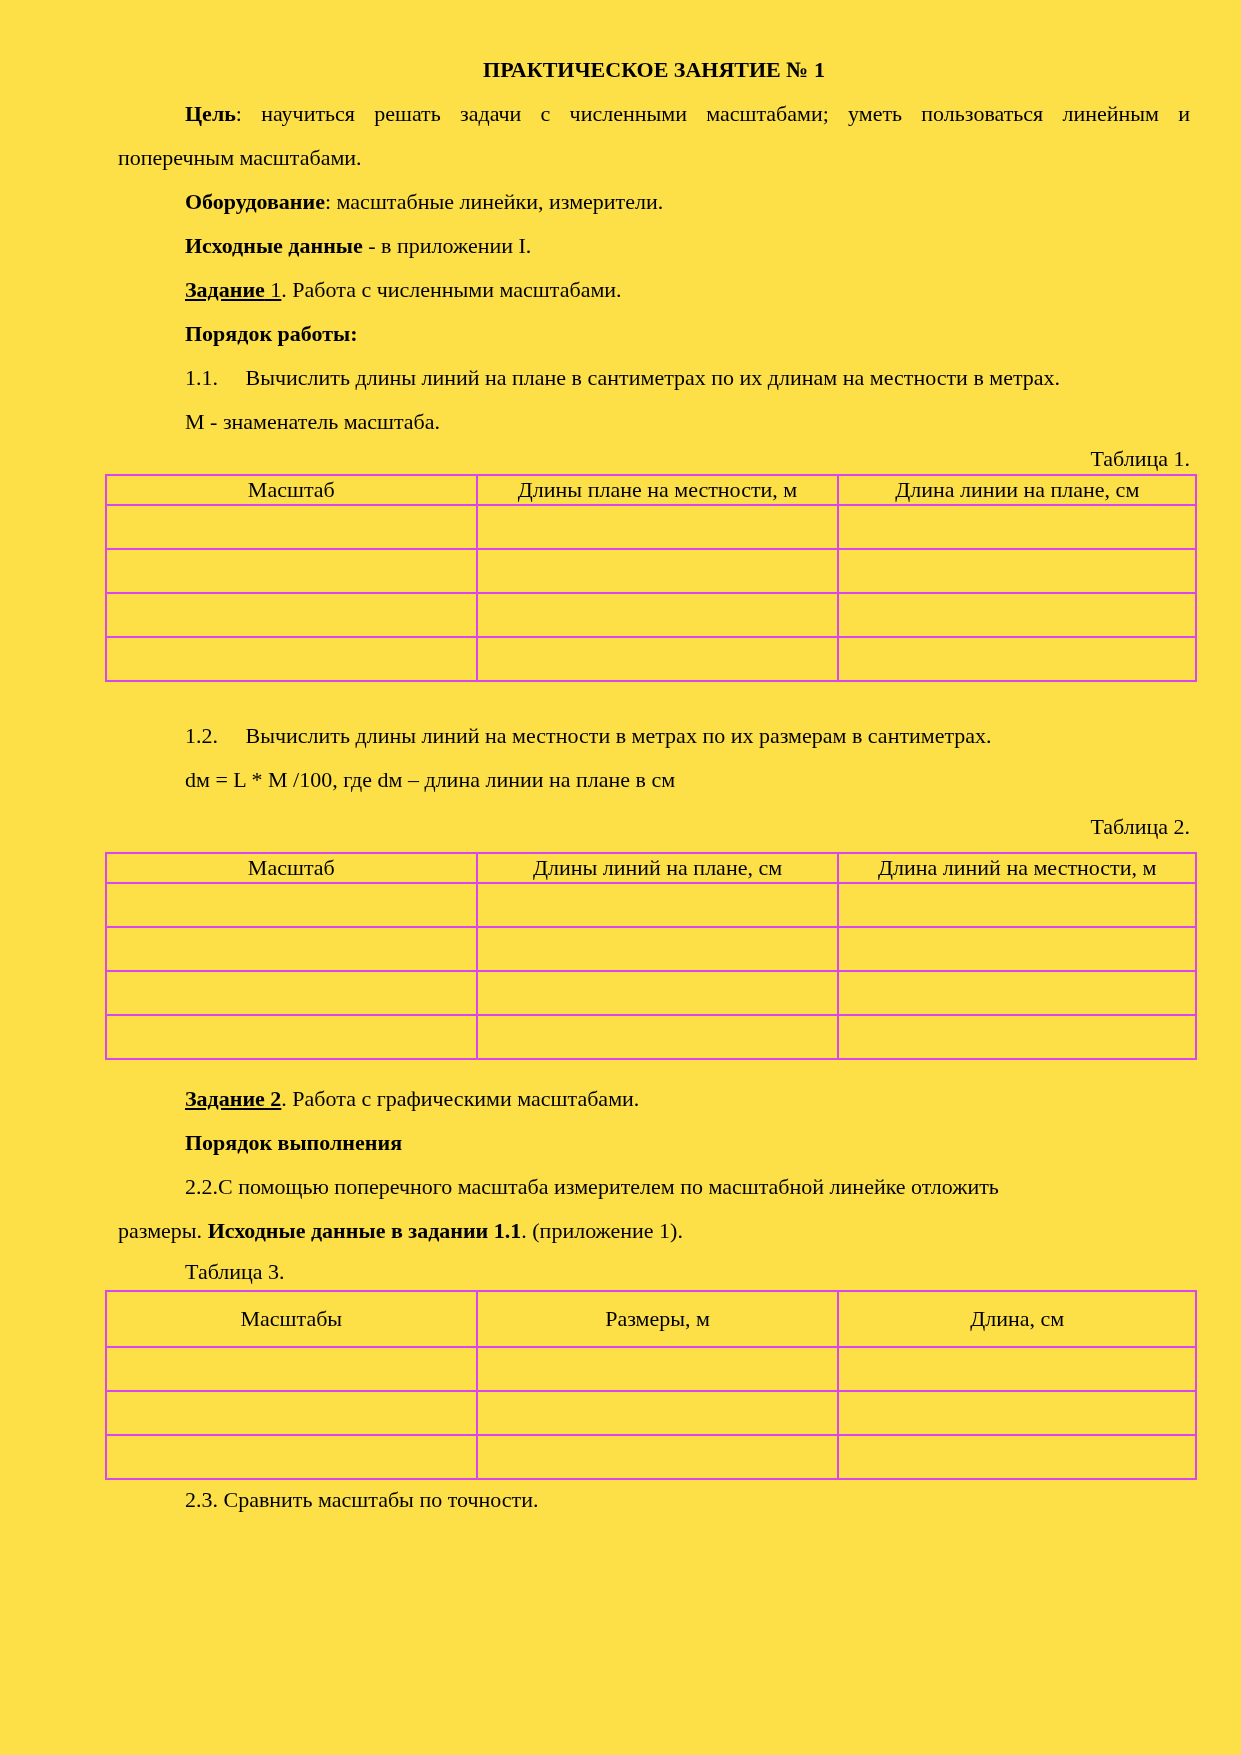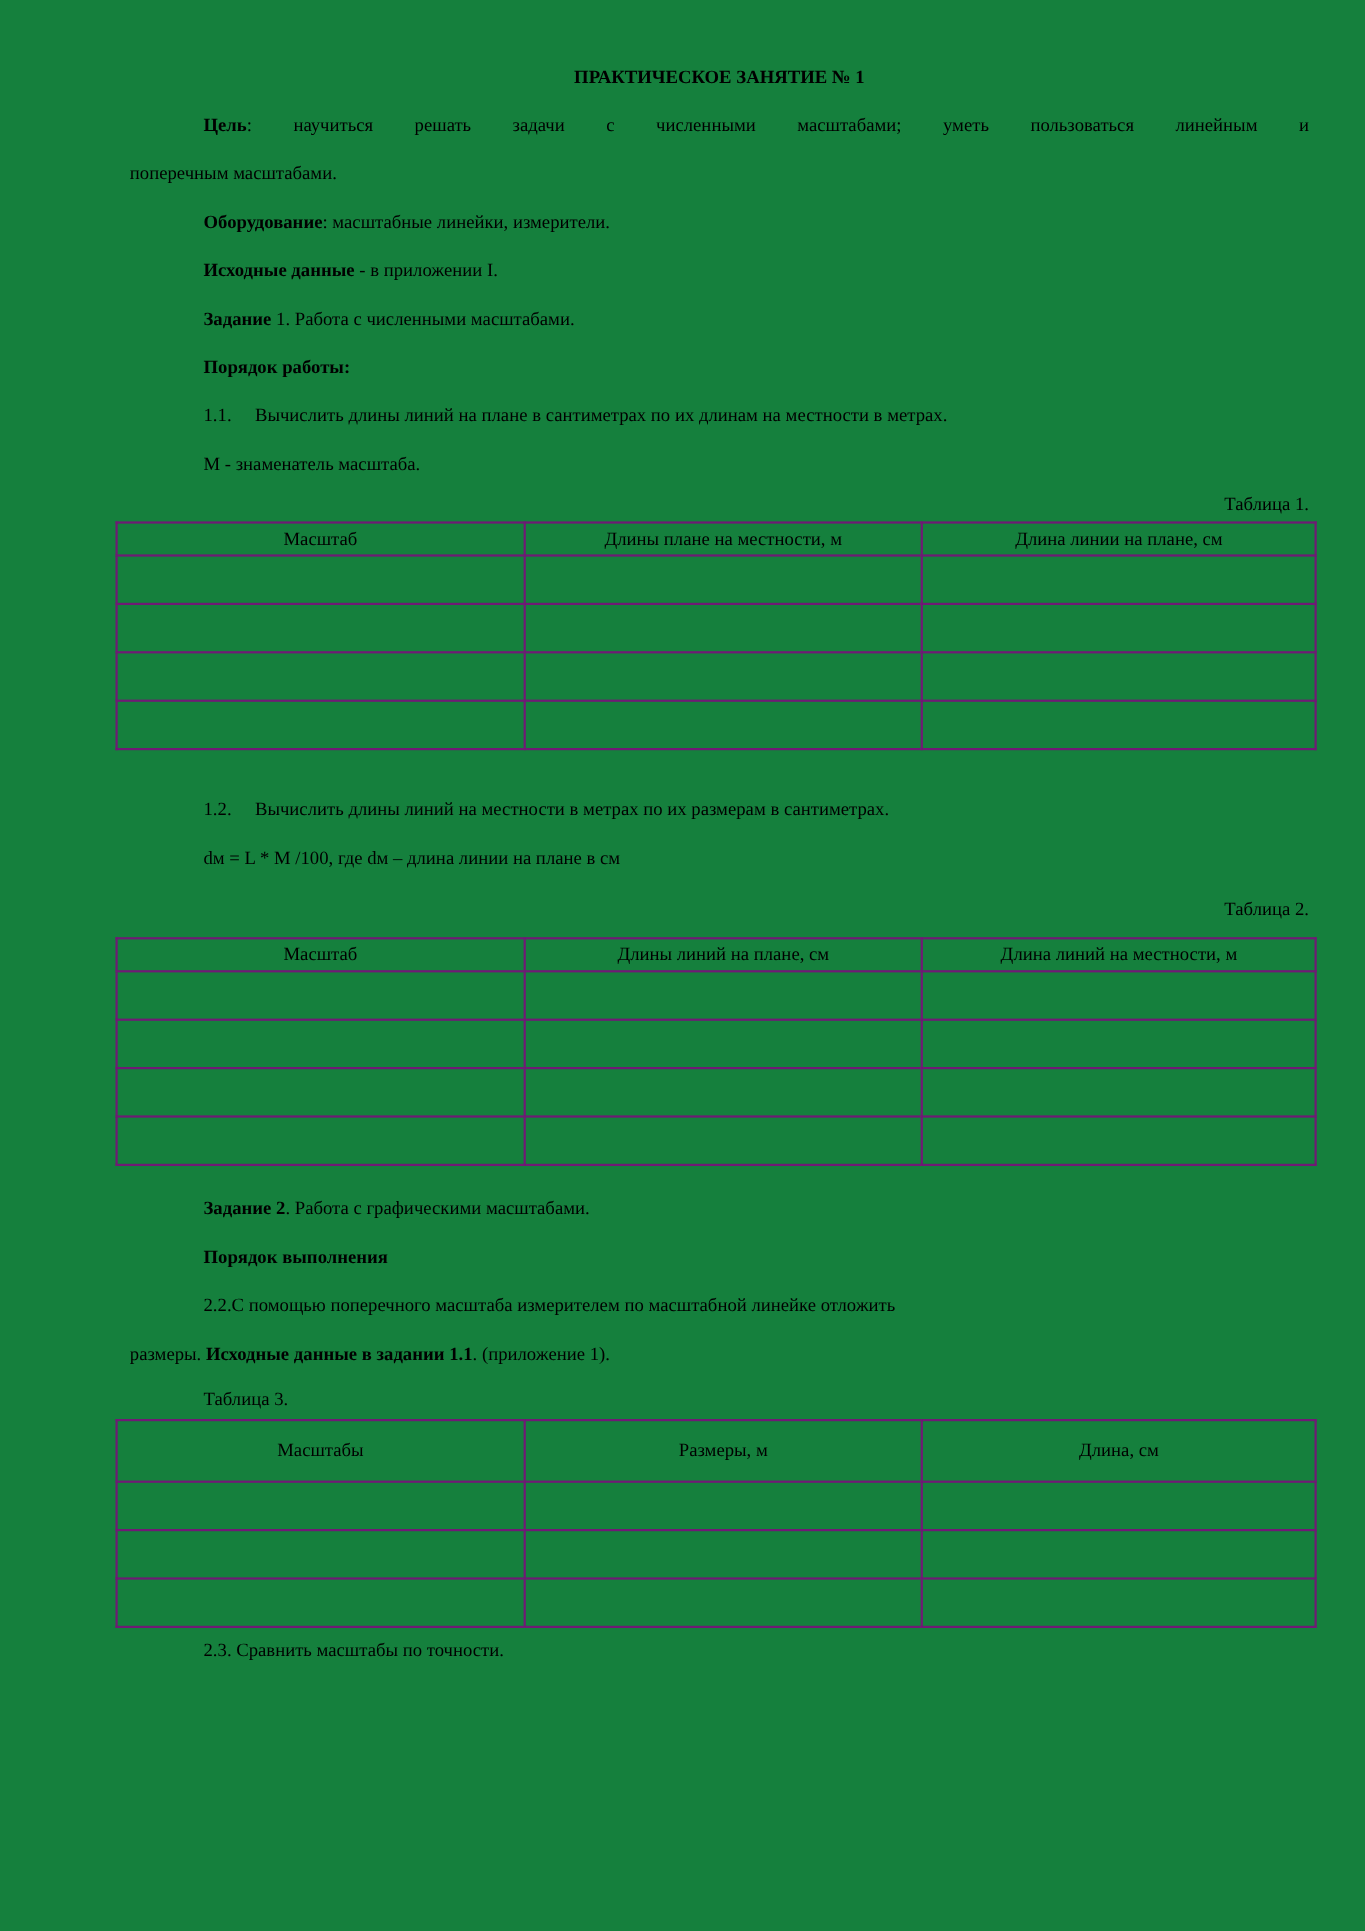--- a/index.html
+++ b/index.html
@@ -1,47 +1,47 @@
 <!DOCTYPE html>
 <html><head>
 <meta charset="utf-8">
 <style>
   html,body{margin:0;padding:0;background:#e8e8e8;}
   .page{
     position:relative;
     width:1241px;height:1755px;
-    background:#15803d;
+    background:#fde047;
     font-family:"Liberation Serif","DejaVu Serif",serif;
-    font-size:17px;line-height:44px;color:#000;
+    font-size:22px;line-height:44px;color:#000;
     box-sizing:border-box;
     padding:48px 51px 0 118px;
     overflow:hidden;
     margin:0 auto;
   }
   .line{white-space:pre-wrap;}
   .indent{text-indent:67px;}
   .center{text-align:center;}
   .b{font-weight:bold;}
-  .u{}
+  .u{text-decoration:underline;}
   .just{white-space:normal;text-align:justify;text-align-last:justify;}
   .mt-title{margin-top:6px;}
   .mt-12{margin-top:32px;}
   .mt-z2{margin-top:17px;}
   .cap-right-1{text-align:right;line-height:30px;}
   .cap-right-2{text-align:right;line-height:50px;}
   .cap-left-3{line-height:37px;}
   .last-line{line-height:40px;}
   table.grid{
     border-collapse:collapse;
     table-layout:fixed;
     width:1092px;
     margin-left:-13px;
   }
   table.grid td{
-    border:2px solid #701a75;
+    border:2px solid #d946ef;
     padding:0;
     vertical-align:middle;
   }
   table.grid .hdr td{
     text-align:center;
     line-height:28px;
   }
   table.grid col.c1{width:34%;}
   table.grid col.c2{width:33.2%;}
   table.grid col.c3{width:32.8%;}

